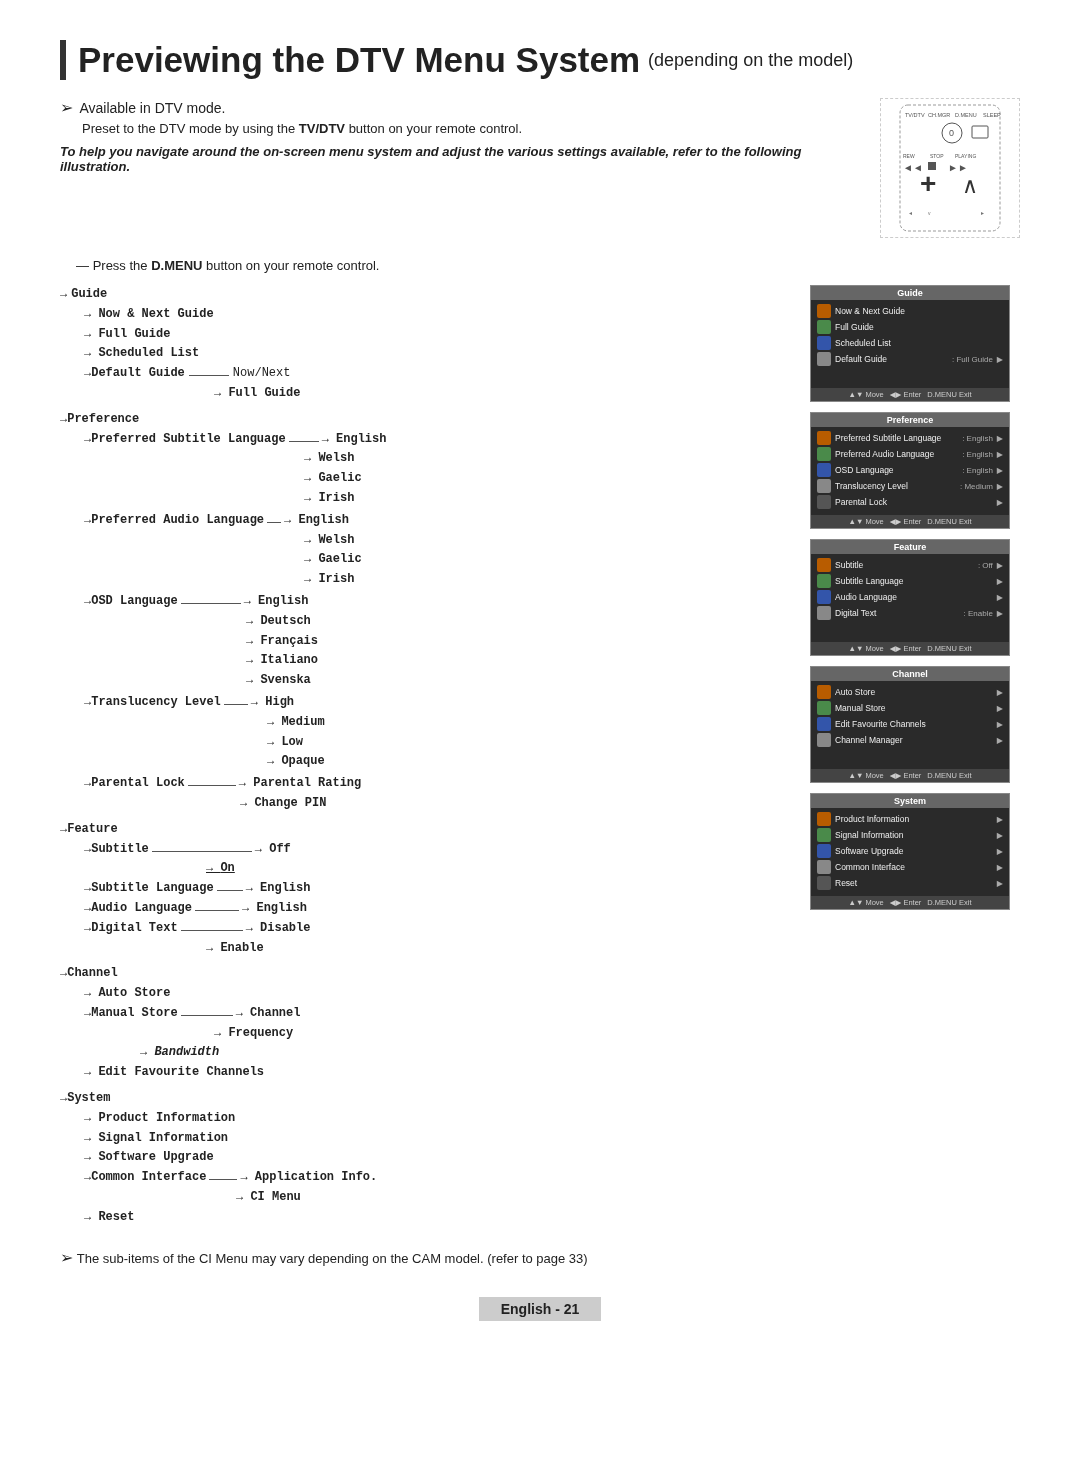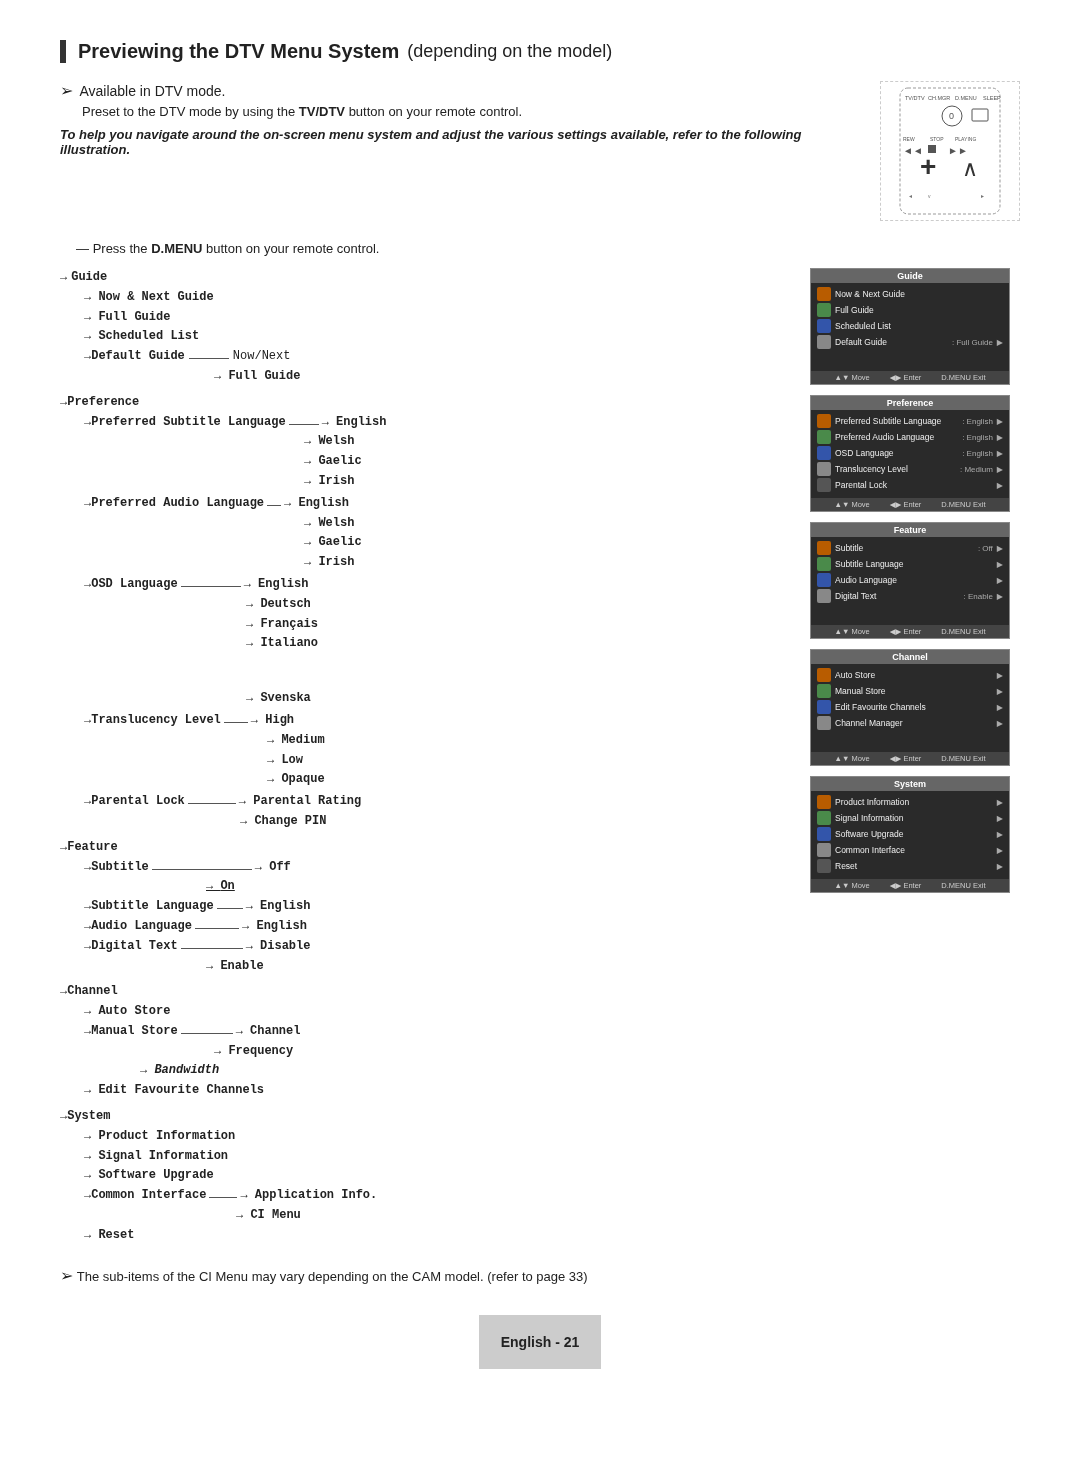--- a/index.html
+++ b/index.html
@@ -115,21 +115,21 @@
     .screen-arrow-r {
       color: #aaa;
       font-size: 8px;
     }
     .screen-footer {
       background: #444;
       padding: 2px 4px;
       font-size: 7.5px;
       color: #ccc;
       display: flex;
-      gap: 20px;
+      gap: 6px;
       justify-content: center;
     }
     .screen-empty-row {
       height: 8px;
     }
     
     .bottom-note {
       margin-top: 20px;
       font-size: 13px;
     }
@@ -152,21 +152,21 @@
       align-items: center;
       justify-content: center;
     }
   </style>
 </head>
 <body>
 
 <div class="page">
 
   <div class="title-bar">
-    <span style="font-size:20px; font-weight:bold;">Previewing the DTV Menu System</span>
+    <span style="font-size:35px; font-weight:bold;">Previewing the DTV Menu System</span>
     <span style="font-size:18px; font-weight:normal; margin-left:8px;">(depending on the model)</span>
   </div>
 
   <div class="intro-area">
     <div class="intro-text">
       <div class="available">
         <span style="font-size:16px;">➢</span>
         <span>Available in DTV mode.</span>
       </div>
       <div class="preset-text">
@@ -264,21 +264,21 @@
 
           <div style="display:flex; align-items:baseline; margin-top:2px;">
             <span>→ </span>
               <strong>OSD Language</strong>
             <span style="border-bottom:1px solid #555; width:60px; display:inline-block; margin:0 3px 3px 3px;"></span>
             <span>→ <strong>English</strong></span>
           </div>
           <div style="margin-left:162px;">→ <strong>Deutsch</strong></div>
           <div style="margin-left:162px;">→ <strong>Français</strong></div>
           <div style="margin-left:162px;">→ <strong>Italiano</strong></div>
-          <div style="margin-left:162px;margin-top:35px;">→ <strong>Svenska</strong></div>
+          <div style="margin-left:162px;">→ <strong>Svenska</strong></div>
 
           <div style="display:flex; align-items:baseline; margin-top:2px;">
             <span>→ </span>
               <strong>Translucency Level</strong>
             <span style="border-bottom:1px solid #555; width:24px; display:inline-block; margin:0 3px 3px 3px;"></span>
             <span>→ <strong>High</strong></span>
           </div>
           <div style="margin-left:183px;">→ <strong>Medium</strong></div>
           <div style="margin-left:183px;">→ <strong>Low</strong></div>
           <div style="margin-left:183px;">→ <strong>Opaque</strong></div>
@@ -543,16 +543,16 @@
     </div>
 
   </div>
 
   <div class="bottom-note">
     <span style="font-size:16px;">➢</span>
     <span>The sub-items of the CI Menu may vary depending on the CAM model. (refer to page 33)</span>
   </div>
 
   <div style="text-align:center; margin-top:30px;">
-    <span style="background:#ccc; padding:19px 22px; font-size:14px; font-weight:bold; display:inline-block;">English - 21</span>
+    <span style="background:#ccc; padding:4px 22px; font-size:14px; font-weight:bold; display:inline-block;">English - 21</span>
   </div>
 
 </div>
 
 </body></html>

